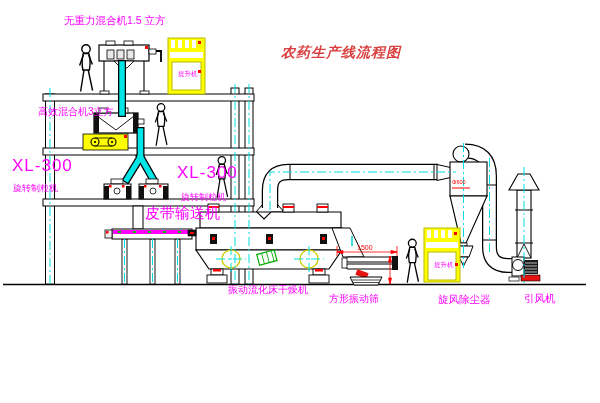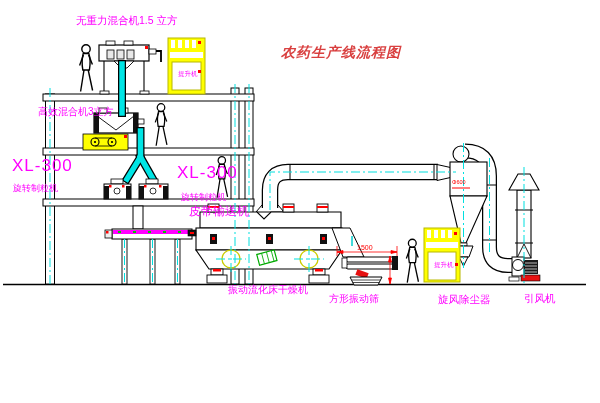--- a/index.html
+++ b/index.html
@@ -289,29 +289,29 @@
     <use href="#person-shape" transform="translate(152,103) scale(0.9)"></use>
     <use href="#person-shape" transform="translate(213,156) scale(0.88)"></use>
     <use href="#person-shape" transform="translate(403,238.5) scale(0.93)"></use>
   </g>
 </svg>
 
 <div class="title-row">
   <span class="title-cn">农药生产线流程图</span>
 </div>
 
-<div class="lbl" style="left:76px;top:15px;font-size:10.5px;">无重力混合机1.5 立方</div>
+<div class="lbl" style="left:64px;top:15px;font-size:10.5px;">无重力混合机1.5 立方</div>
 <div class="lbl" style="left:38px;top:107px;font-size:10px;">高效混合机3立方</div>
 
 <div class="lbl model" style="left:12px;top:157px;">XL-300</div>
 <div class="lbl small" style="left:13px;top:184px;">旋转制粒机</div>
 <div class="lbl model" style="left:177px;top:164px;">XL-300</div>
 <div class="lbl small" style="left:181px;top:193px;">旋转制粒机</div>
 
-<div class="lbl" style="left:145px;top:205px;font-size:12px;margin-left:44px;">皮带输送机</div>
+<div class="lbl" style="left:145px;top:205px;font-size:15px;">皮带输送机</div>
 
 <div class="lbl" style="left:228px;top:285px;font-size:10px;">振动流化床干燥机</div>
 
 <div class="lbl" style="left:329px;top:294px;font-size:10px;">方形振动筛</div>
 
 <div class="lbl" style="left:438px;top:294px;font-size:10.5px;">旋风除尘器</div>
 <div class="lbl" style="left:524px;top:293px;font-size:10.5px;">引风机</div>
 
 <div class="lbl tiny" style="left:178px;top:71px;">提升机</div>
 <div class="lbl tiny" style="left:434px;top:262px;">提升机</div>

